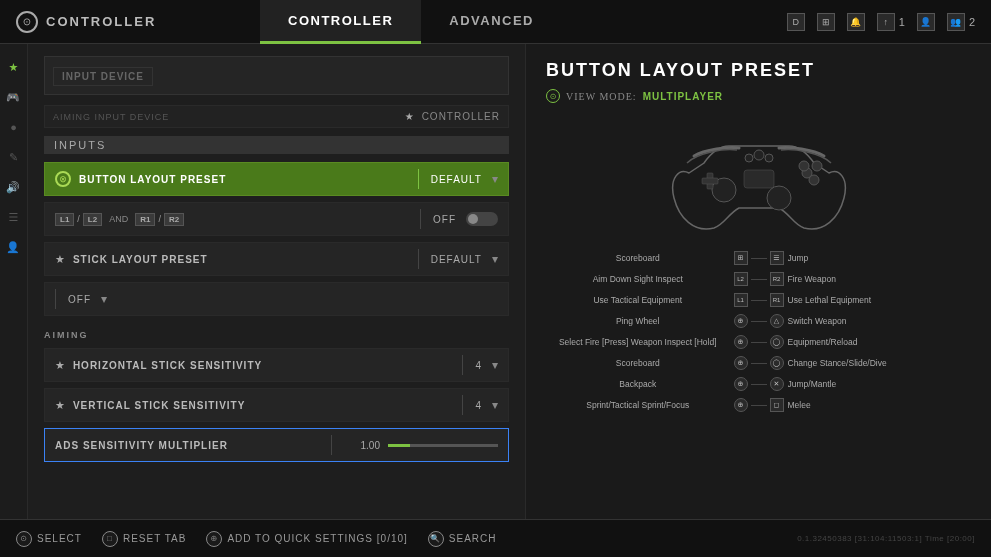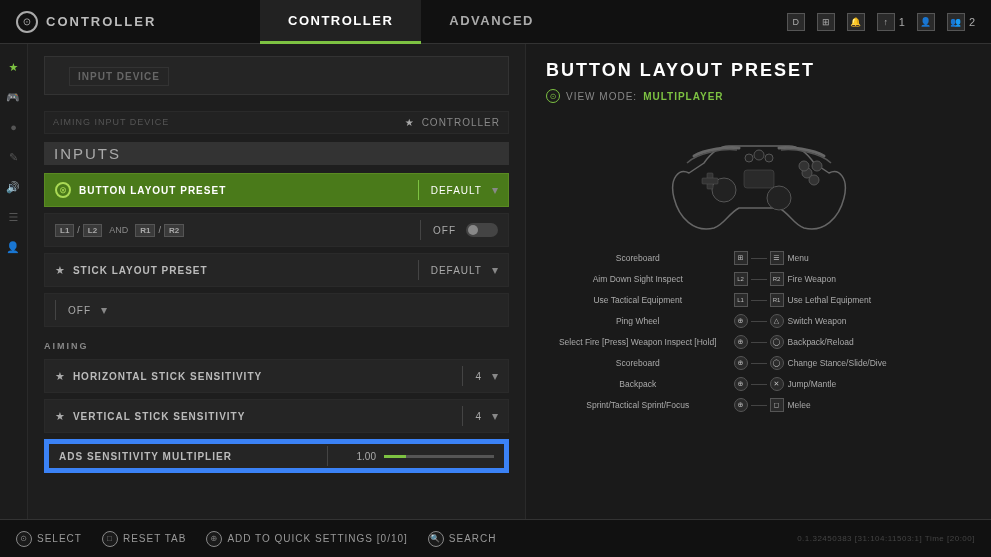--- a/index.html
+++ b/index.html
@@ -137,42 +137,42 @@
       padding: 3px 8px;
       display: inline-block;
       background: #252525;
     }
 
     
     .inputs-tab {
       background: #333;
       border: none;
       padding: 3px 10px;
-      font-size: 15px;
+      font-size: 11px;
       letter-spacing: 2px;
       color: #aaa;
       text-transform: uppercase;
       cursor: pointer;
       display: inline-block;
       margin-bottom: 4px;
     }
 
     .input-device-bar {
       display: flex;
       align-items: center;
       gap: 8px;
-      padding: 4px 24px;
+      padding: 4px 8px;
       background: #252525;
       border: 1px solid #333;
-      margin-bottom: 12px;
+      margin-bottom: 6px;
     }
     .input-device-bar span { font-size: 10px; color: #666; letter-spacing: 1px; text-transform: uppercase; }
     .aim-input-row {
       display: flex;
-      align-items: flex-start;
+      align-items: center;
       border: 1px solid #2a2a2a;
       background: #222;
       padding: 5px 8px;
       margin-bottom: 4px;
     }
     .aim-input-label { font-size: 9px; color: #555; letter-spacing: 1px; flex: 1; text-transform: uppercase; }
     .aim-star { color: #aaa; margin-right: 8px; font-size: 10px; }
     .aim-value { font-size: 10px; color: #888; letter-spacing: 1px; text-transform: uppercase; }
 
     
@@ -280,21 +280,21 @@
       text-transform: uppercase;
       margin-top: 8px;
       margin-bottom: 4px;
     }
 
     
     .slider-row {
       display: flex;
       align-items: center;
       background: #252525;
-      border: 5px solid #3b82f6;
+      border: 1px solid #3b82f6;
       height: 34px;
       padding: 0 10px;
       margin-bottom: 2px;
     }
     .slider-label {
       font-size: 10px; font-weight: bold;
       letter-spacing: 1px; text-transform: uppercase;
       color: #bbb; flex: 1;
     }
     .slider-value {
@@ -335,21 +335,21 @@
     }
     .right-subtitle span { color: #8aad3a; }
     .view-mode-row {
       display: flex;
       align-items: center;
       gap: 6px;
       margin-bottom: 10px;
       font-size: 10px;
       color: #888;
     }
-    .view-mode-label { letter-spacing: 1px; text-transform: uppercase; }
+    .view-mode-label { letter-spacing: 1px; text-transform: uppercase; font-family: Liberation Serif, serif; }
     .view-mode-value { color: #7dc242; font-weight: bold; letter-spacing: 1px; }
     .view-mode-icon {
       width: 14px; height: 14px;
       border-radius: 50%;
       border: 1px solid #7dc242;
       display: flex; align-items: center; justify-content: center;
       font-size: 8px; color: #7dc242;
     }
 
     
@@ -626,21 +626,21 @@
         </div>
 
         <div class="mapping-grid">
 
           <div class="map-left-label">Scoreboard</div>
           <div class="map-center">
             <div class="btn-square">⊞</div>
             <div class="map-line"></div>
             <div class="btn-square">☰</div>
           </div>
-          <div class="map-right-label">Menu</div>
+          <div class="map-right-label">Jump</div>
 
           <div class="map-left-label">Aim Down Sight Inspect</div>
           <div class="map-center">
             <div class="btn-square" style="font-size:6px;">L2</div>
             <div class="map-line"></div>
             <div class="btn-square" style="font-size:6px;">R2</div>
           </div>
           <div class="map-right-label">Fire Weapon</div>
 
           <div class="map-left-label">Use Tactical Equipment</div>
@@ -658,21 +658,21 @@
             <div class="btn-circle">△</div>
           </div>
           <div class="map-right-label">Switch Weapon</div>
 
           <div class="map-left-label">Select Fire [Press] Weapon Inspect [Hold]</div>
           <div class="map-center">
             <div class="btn-circle" style="font-size:7px;">⊕</div>
             <div class="map-line"></div>
             <div class="btn-circle">◯</div>
           </div>
-          <div class="map-right-label">Backpack/Reload</div>
+          <div class="map-right-label">Equipment/Reload</div>
 
           <div class="map-left-label">Scoreboard</div>
           <div class="map-center">
             <div class="btn-circle" style="font-size:7px;">⊕</div>
             <div class="map-line"></div>
             <div class="btn-circle">◯</div>
           </div>
           <div class="map-right-label">Change Stance/Slide/Dive</div>
 
           <div class="map-left-label">Backpack</div>

